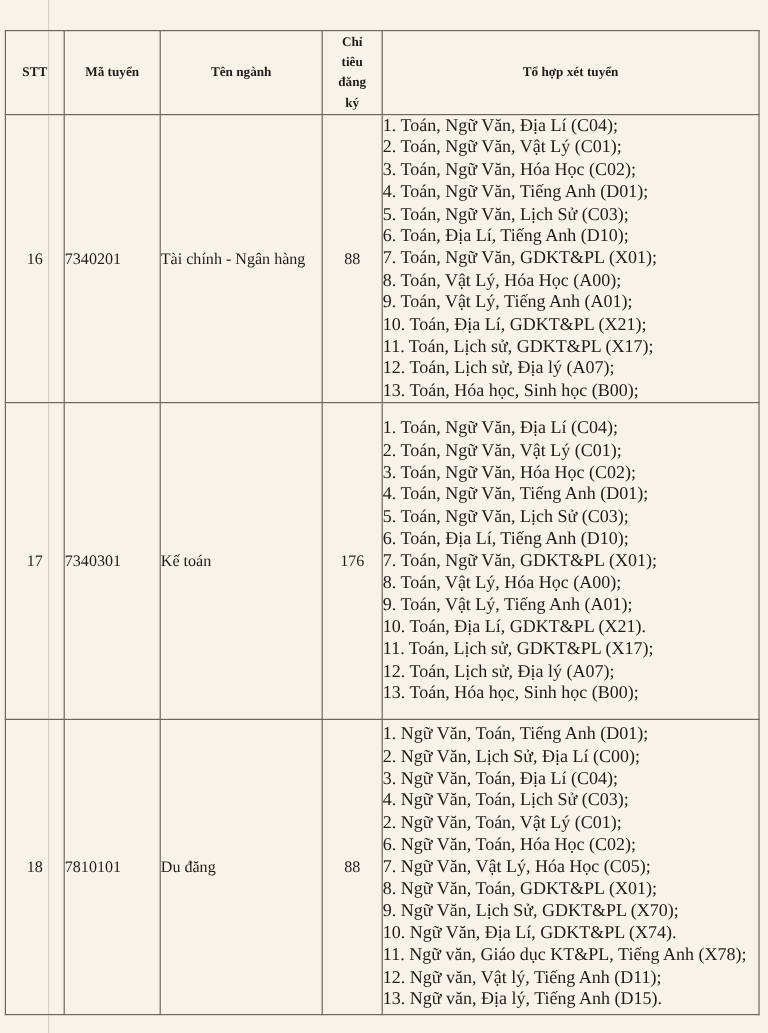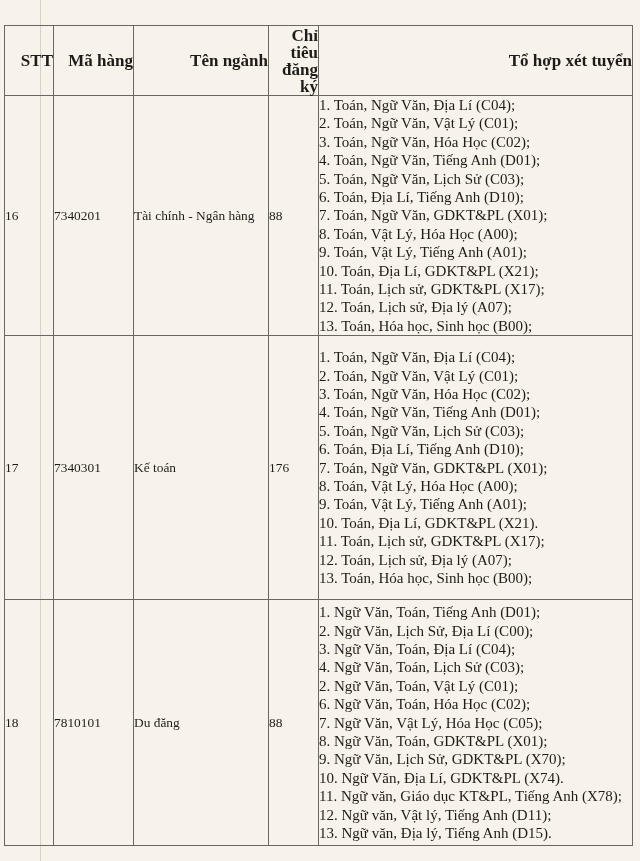--- a/index.html
+++ b/index.html
@@ -32,33 +32,33 @@
       table-layout: fixed;
       font-size: 13.4px;
     }
     table.admissions th,
     table.admissions td {
       border: 1.3px solid #6a6660;
       padding: 0;
     }
     table.admissions th {
       font-weight: bold;
-      text-align: right;
+      text-align: center;
       vertical-align: middle;
-      font-size: 17px;
+      font-size: 11px;
       line-height: 17px;
     }
     tr.header-row { height: 70px; }
     tr.row-16 { height: 238px; }
     tr.row-17 { height: 264px; }
     tr.row-18 { height: 246px; }
-    td.stt { padding-left: 7px; vertical-align: middle; }
+    td.stt { padding-left: 7px; vertical-align: middle; text-align: center; }
     td.code { padding-left: 8px; vertical-align: middle; }
     td.name { padding-left: 6px; padding-right: 8px; vertical-align: middle; line-height: 17px; margin-left: 28px; }
-    td.quota { text-align: left; vertical-align: middle; }
+    td.quota { text-align: center; vertical-align: middle; }
     td.combos { vertical-align: middle; padding-left: 10px; }
     ol.combo-list {
       list-style: none;
       margin: 0;
       padding: 0;
       line-height: 18.4px;
       font-size: 15px;
     }
     ol.combo-list li { white-space: nowrap; }
     .col-stt { width: 49px; }
@@ -76,21 +76,21 @@
   <colgroup>
     <col class="col-stt">
     <col class="col-code">
     <col class="col-name">
     <col class="col-quota">
     <col class="col-combos">
   </colgroup>
   <thead>
     <tr class="header-row">
       <th>STT</th>
-      <th>Mã hàng</th>
+      <th>Mã tuyển</th>
       <th>Tên ngành</th>
       <th>
         <div>Chỉ</div>
         <div>tiêu</div>
         <div>đăng</div>
         <div>ký</div>
       </th>
       <th>Tổ hợp xét tuyển</th>
     </tr>
   </thead>

